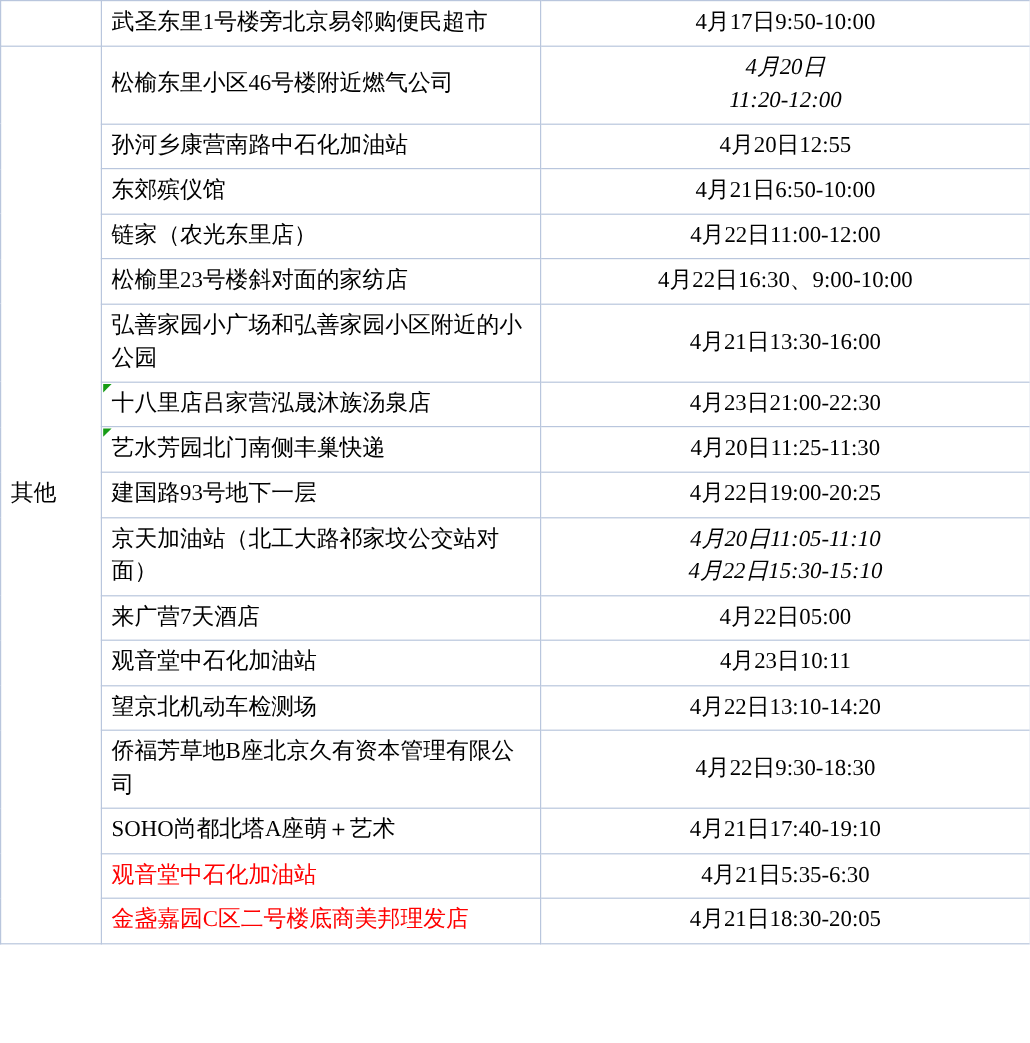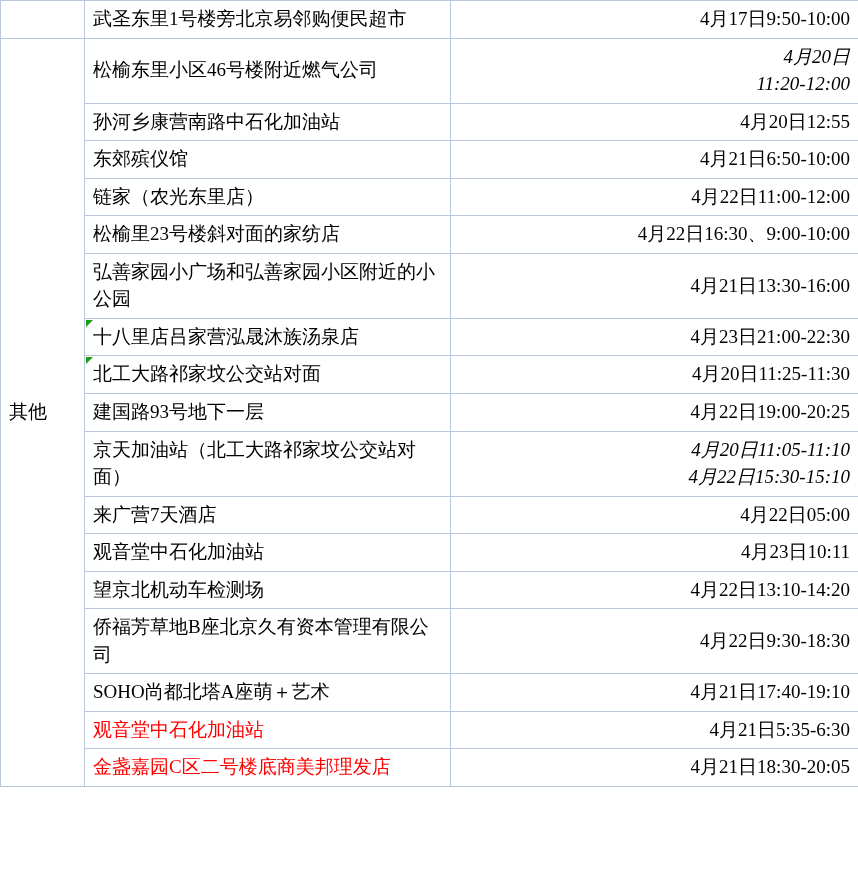--- a/index.html
+++ b/index.html
@@ -41,21 +41,21 @@
   td.cat {
     text-align: left;
     vertical-align: middle;
     font-size: 19px;
   }
   td.loc {
     text-align: left;
     margin-top: 32px;
   }
   td.time {
-    text-align: right;
+    text-align: center;
     font-size: 18px;
   }
   .red {
     color: #ff0000;
   }
   
   td.mark {
     position: relative;
   }
   td.mark::before {
@@ -124,21 +124,21 @@
         <td class="loc">弘善家园小广场和弘善家园小区附近的小公园</td>
         <td class="time">4月21日13:30-16:00</td>
       </tr>
 
       <tr>
         <td class="loc mark">十八里店吕家营泓晟沐族汤泉店</td>
         <td class="time">4月23日21:00-22:30</td>
       </tr>
 
       <tr>
-        <td class="loc mark">北工大路祁家坟公交站对面</td>
+        <td class="loc mark">艺水芳园北门南侧丰巢快递</td>
         <td class="time">4月20日11:25-11:30</td>
       </tr>
 
       <tr>
         <td class="loc">建国路93号地下一层</td>
         <td class="time">4月22日19:00-20:25</td>
       </tr>
 
       <tr>
         <td class="loc">京天加油站（北工大路祁家坟公交站对面）</td>

